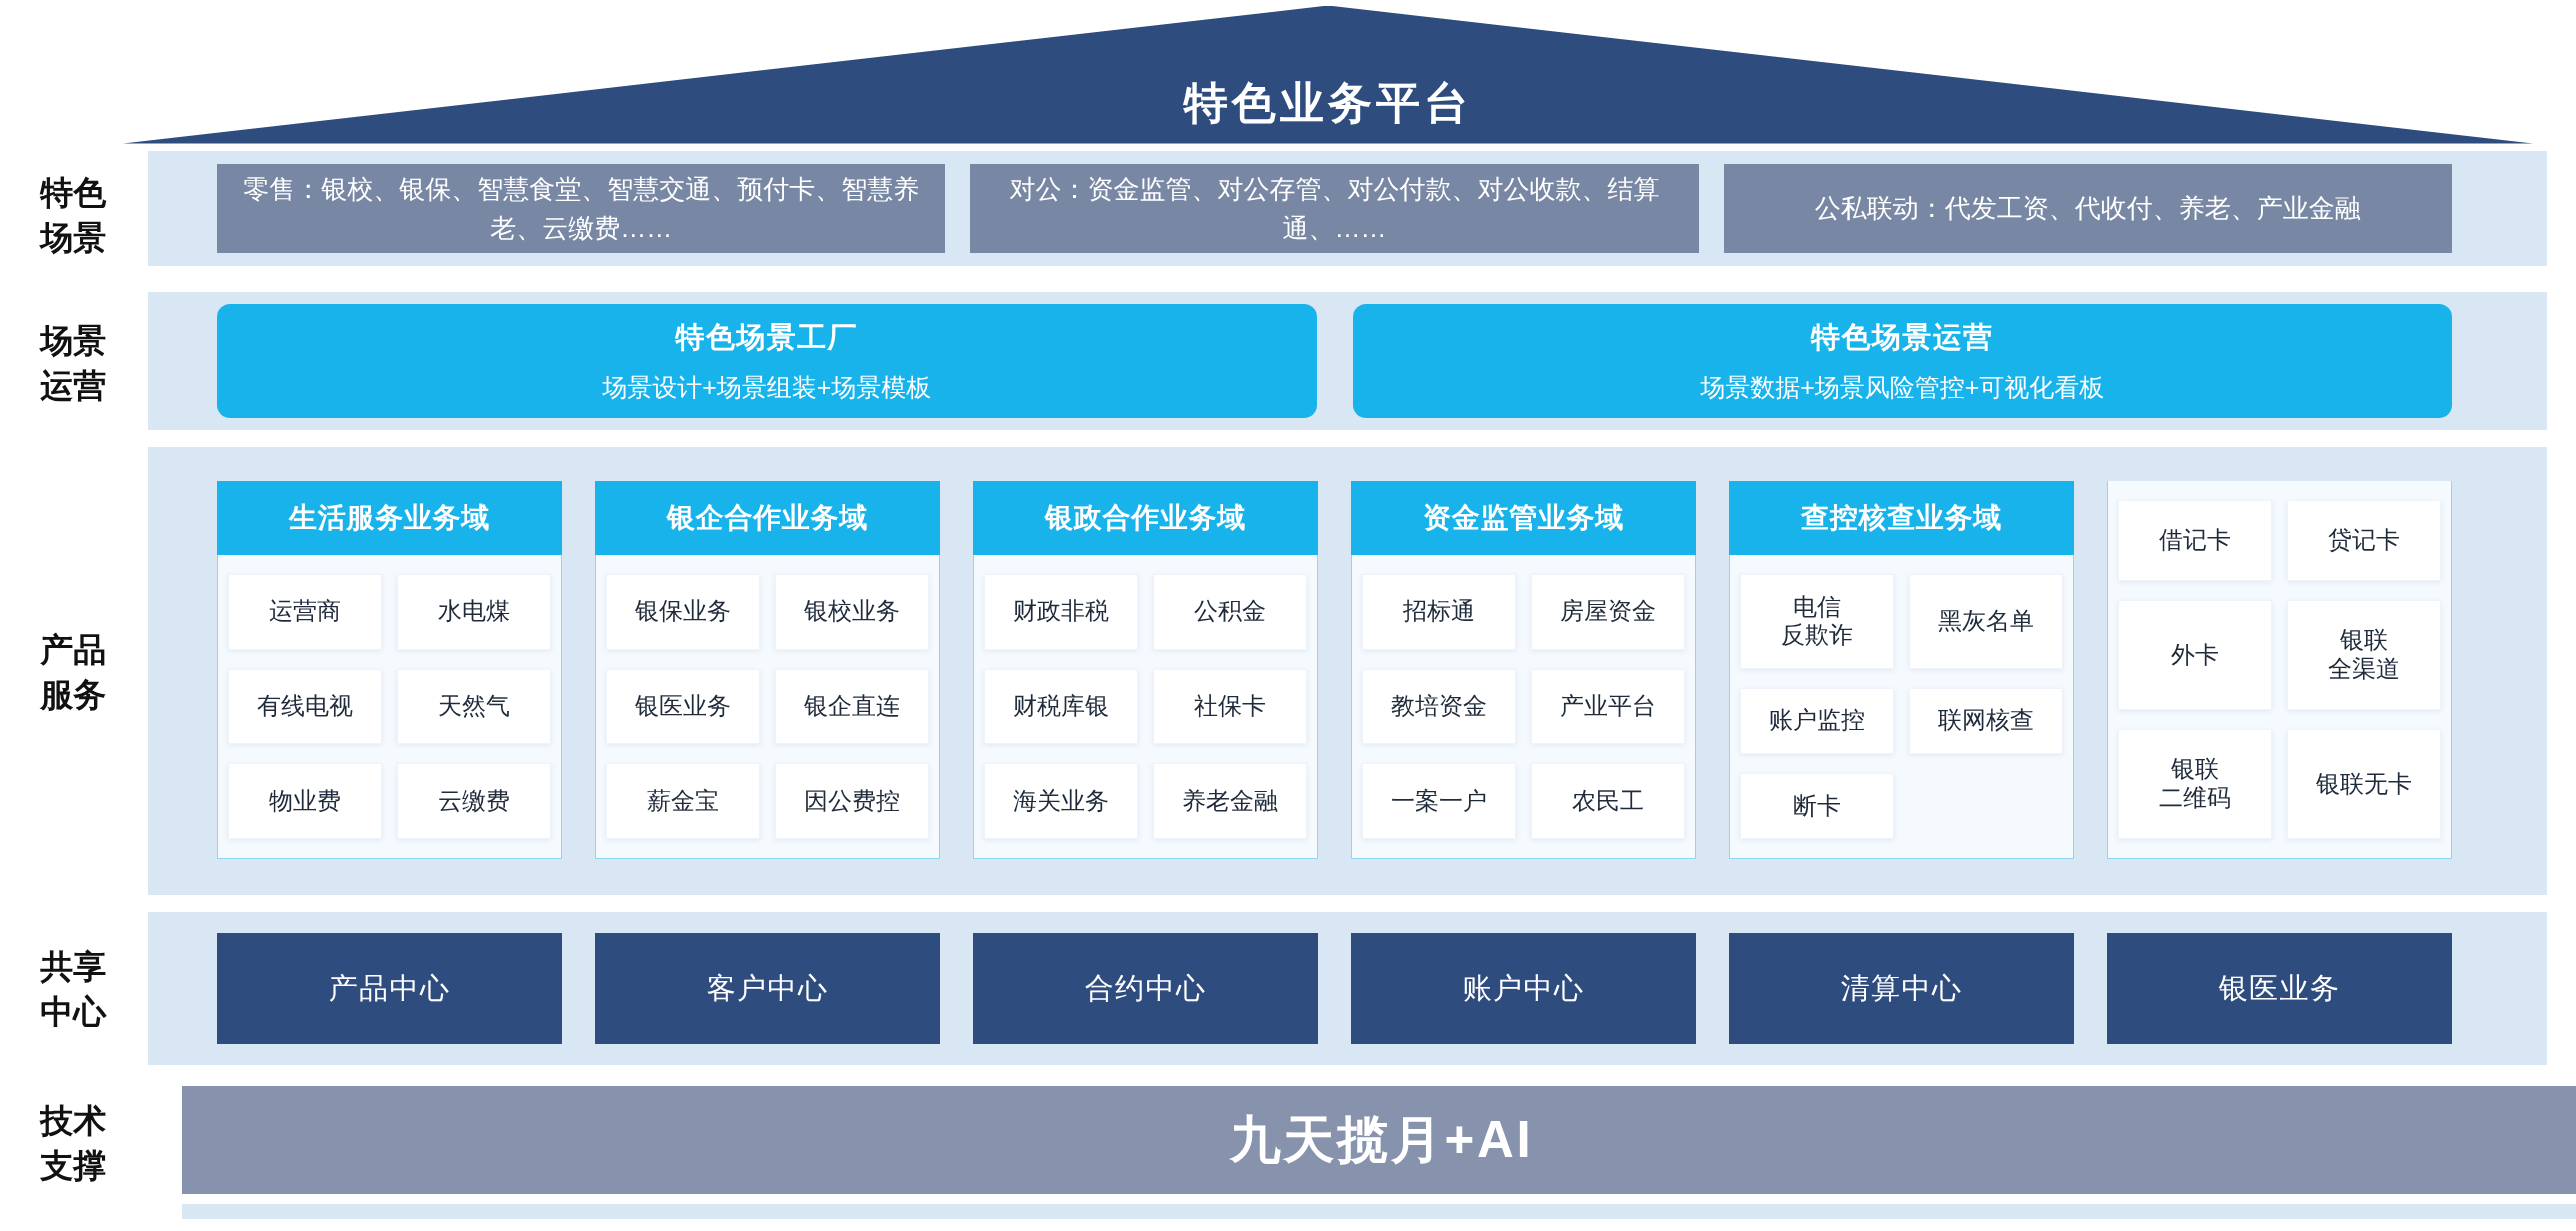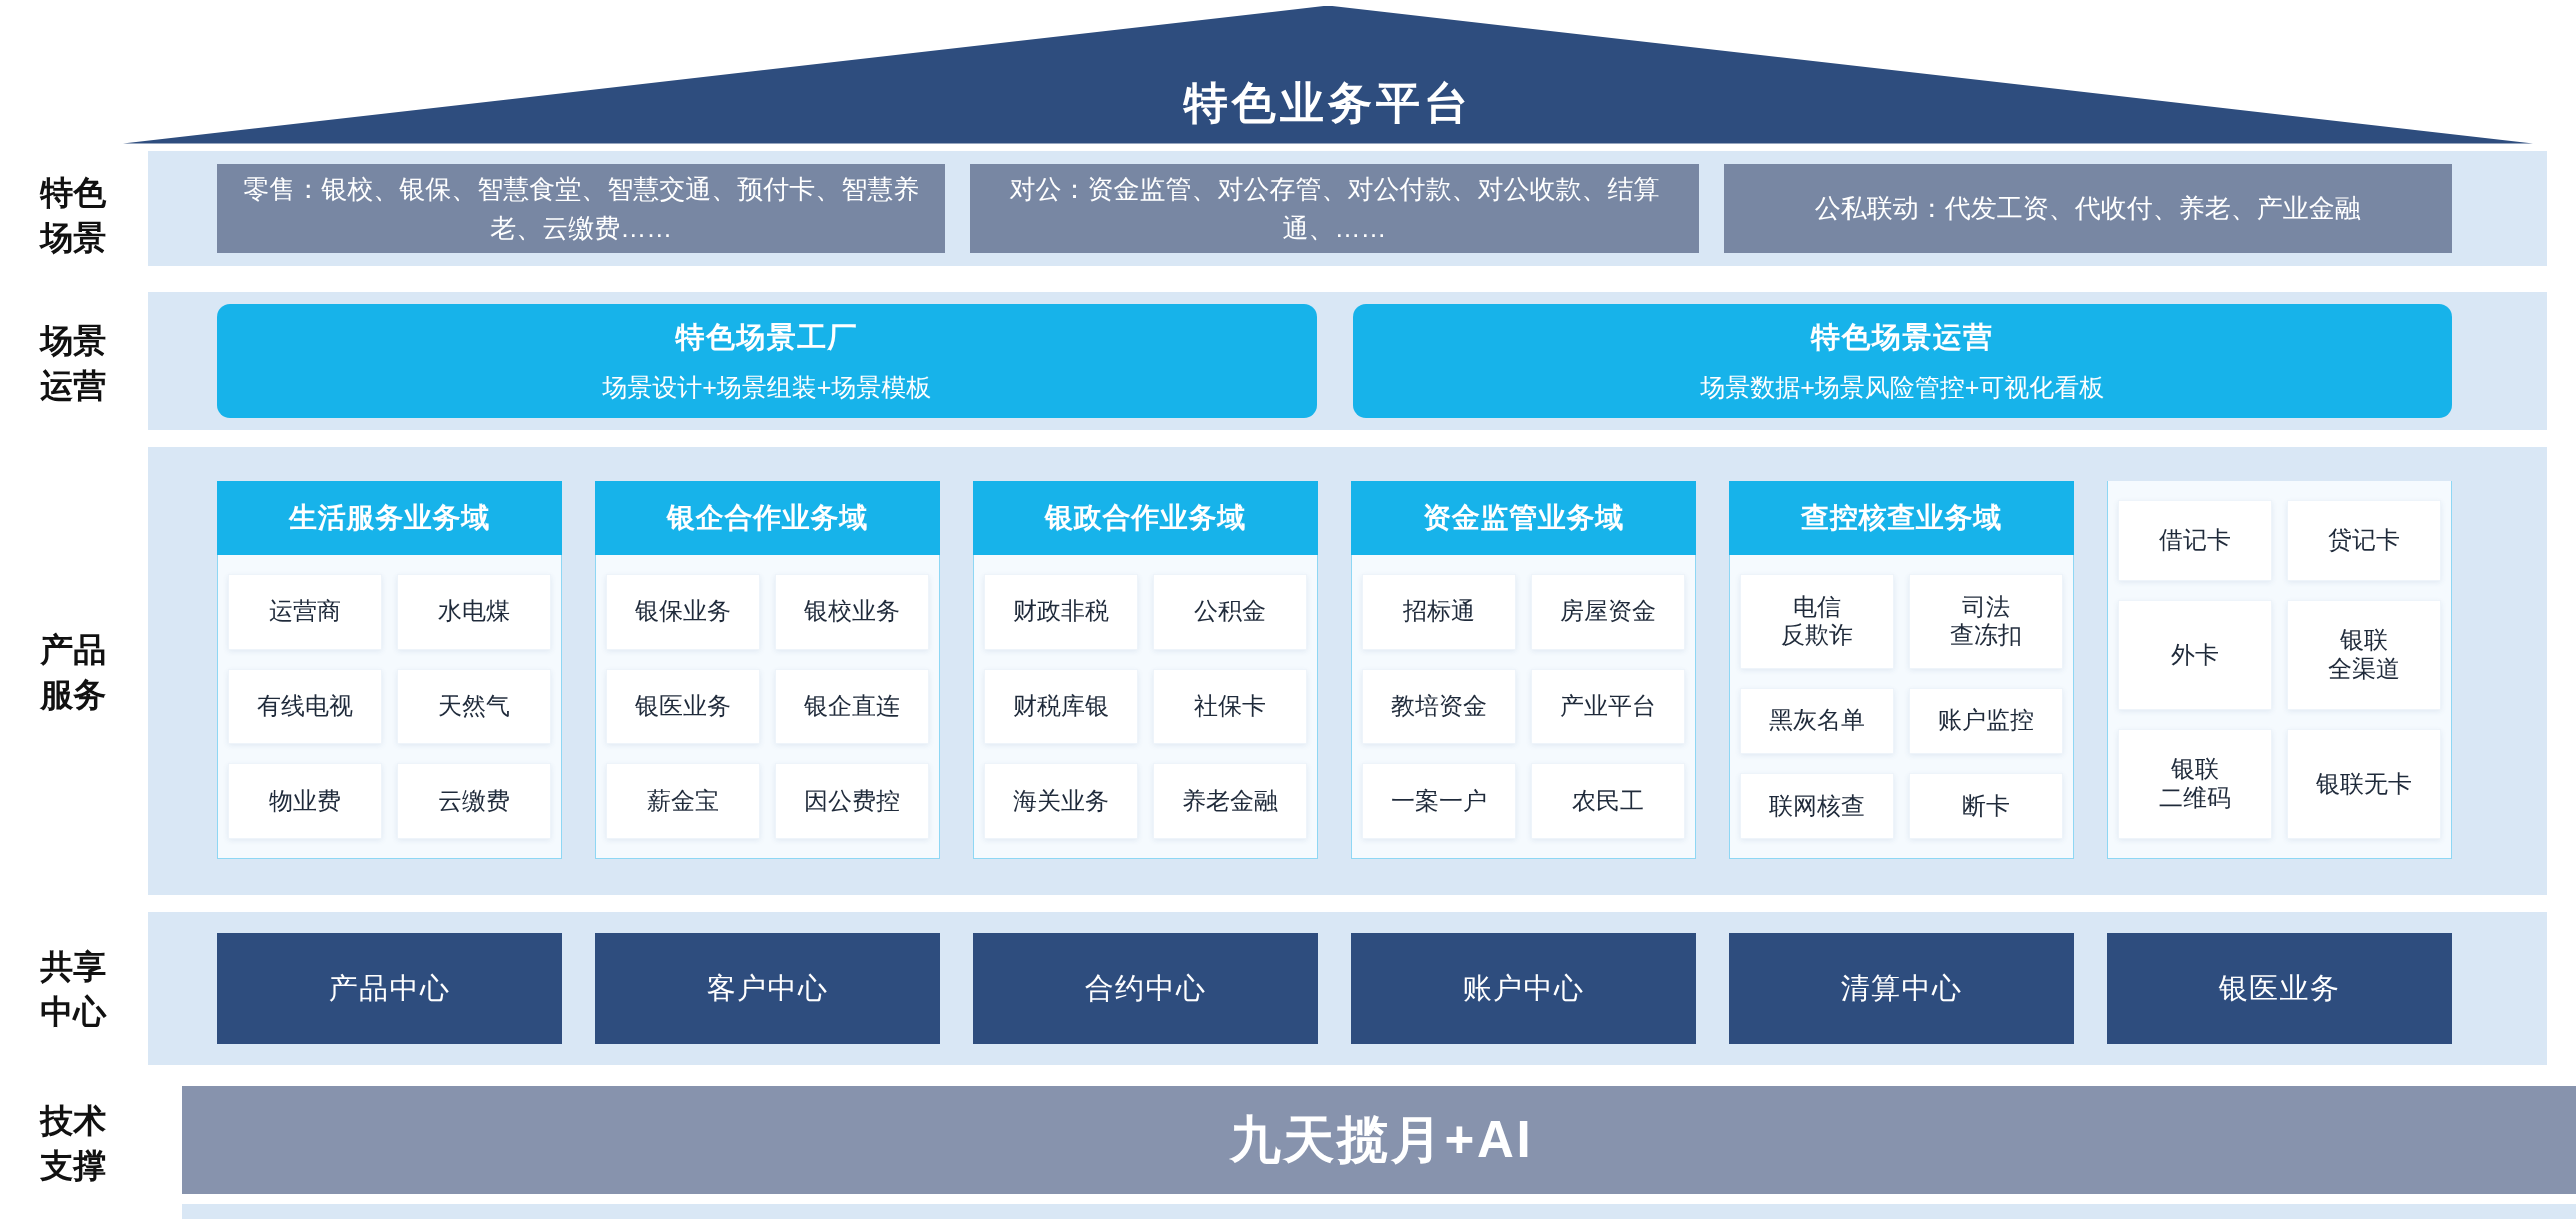--- a/index.html
+++ b/index.html
@@ -179,22 +179,20 @@
           <div class="prod-cell">一案一户</div>
           <div class="prod-cell">农民工</div>
         </div>
       </div>
 
       <div class="prod-col">
         <div class="prod-header">查控核查业务域</div>
         <div class="prod-body">
           <div class="prod-cell">电信
 反欺诈</div>
-          <div class="prod-cell">司法
-查冻扣</div>
           <div class="prod-cell">黑灰名单</div>
           <div class="prod-cell">账户监控</div>
           <div class="prod-cell">联网核查</div>
           <div class="prod-cell">断卡</div>
         </div>
       </div>
 
       <div class="prod-col">
         <div class="prod-body">
           <div class="prod-cell">借记卡</div>

